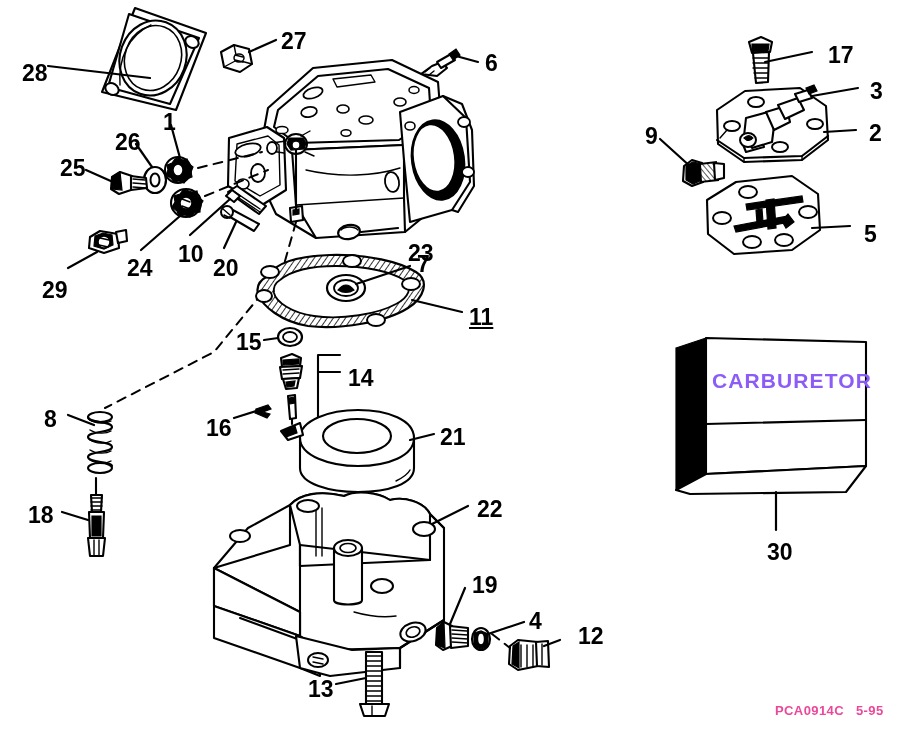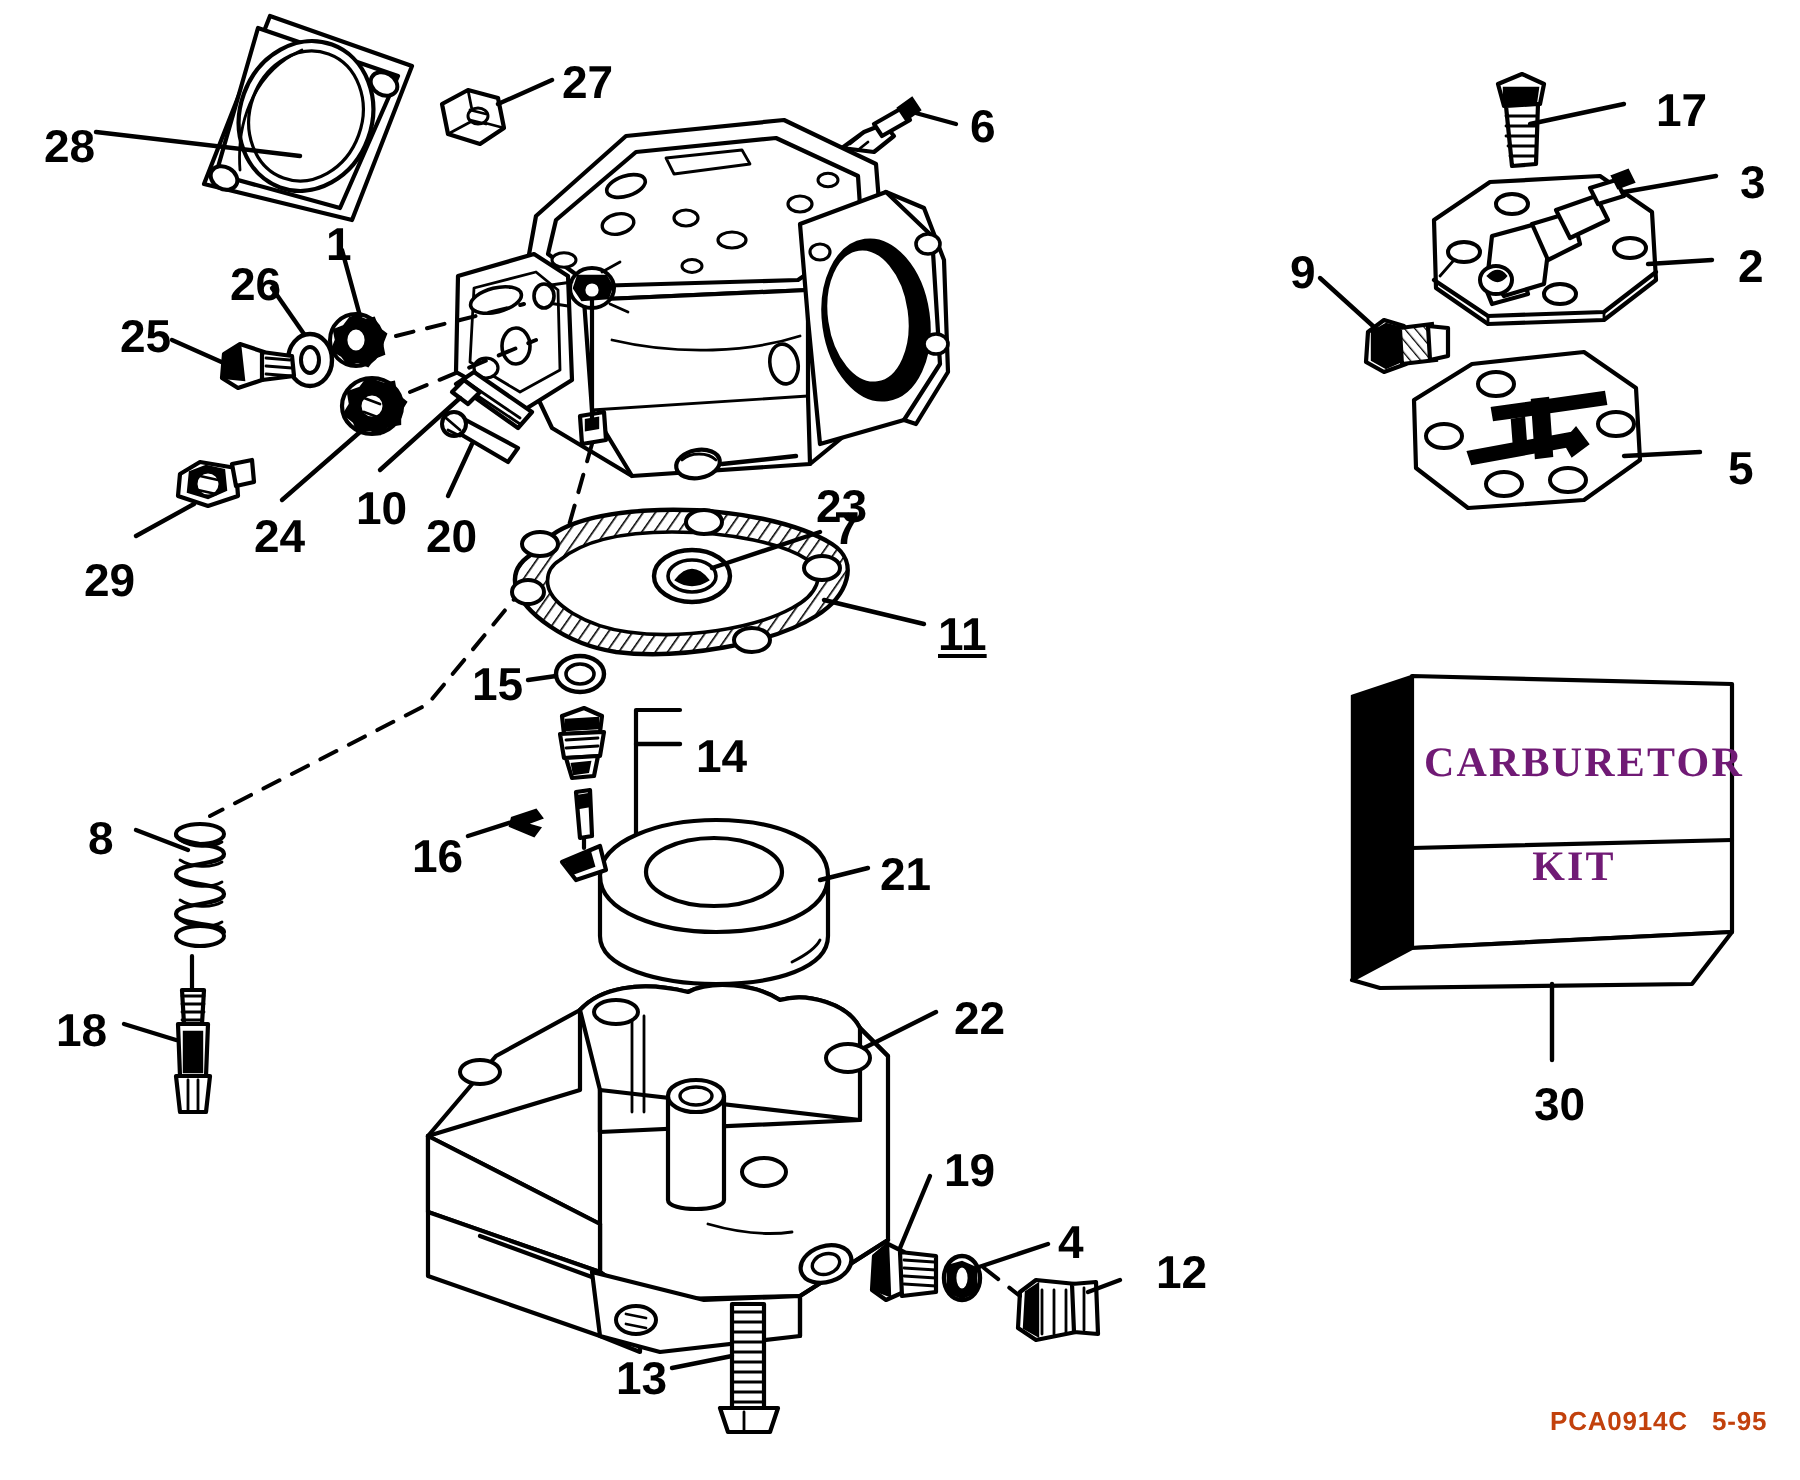--- a/index.html
+++ b/index.html
@@ -27,37 +27,37 @@
     font-weight:bold;
     font-size:23px;
     color:#000000;
     line-height:1;
     letter-spacing:0px;
     white-space:nowrap;
     user-select:none;
   }
   .boxtext{
     position:absolute;
-    font-family:Liberation Serif, serif;
+    font-family:Liberation Sans, sans-serif;
     font-weight:bold;
     font-size:21px;
     letter-spacing:1.1px;
-    color:#701a75;
+    color:#8b5cf6;
     text-align:center;
     line-height:1.28;
     white-space:nowrap;
   }
   #drawing-code{
     position:absolute;
     left:775px; top:703px;
     font-family:"Liberation Sans", sans-serif;
     font-weight:bold;
     font-size:13px;
     letter-spacing:0.4px;
-    color:#c2410c;
+    color:#ec4899;
     white-space:pre;
   }
 </style>
 </head>
 <body>
 
 <div id="sheet">
 
   <svg id="art" viewBox="0 0 900 740" xmlns="http://www.w3.org/2000/svg">
     <defs>
@@ -431,21 +431,20 @@
       <path class="fillK" d="M676 348 L706 338 L706 474 L676 490 Z"></path>
       <path class="fillW" d="M706 338 L866 342 L866 466 L706 474 Z"></path>
       <path class="fillW" d="M676 490 L706 474 L866 466 L846 492 L690 494 Z"></path>
       <path class="ln" d="M706 424 L866 420"></path>
     </g>
     <line class="lead" x1="776" y1="492" x2="776" y2="530"></line>
 
   </svg>
 
   <div class="boxtext" style="left:712px; top:368px; width:150px;">CARBURETOR</div>
-  <div class="boxtext" style="left:712px; top:420px; width:150px;">KIT</div>
 
   <div id="callout-layer">
       <div class="callout" style="left: 22px; top: 62px;">28</div>
       <div class="callout" style="left: 281px; top: 30px;">27</div>
       <div class="callout" style="left: 485px; top: 52px;">6</div>
       <div class="callout" style="left: 163px; top: 111px;">1</div>
       <div class="callout" style="left: 115px; top: 131px;">26</div>
       <div class="callout" style="left: 60px; top: 157px;">25</div>
       <div class="callout" style="left: 127px; top: 257px;">24</div>
       <div class="callout" style="left: 178px; top: 243px;">10</div>

